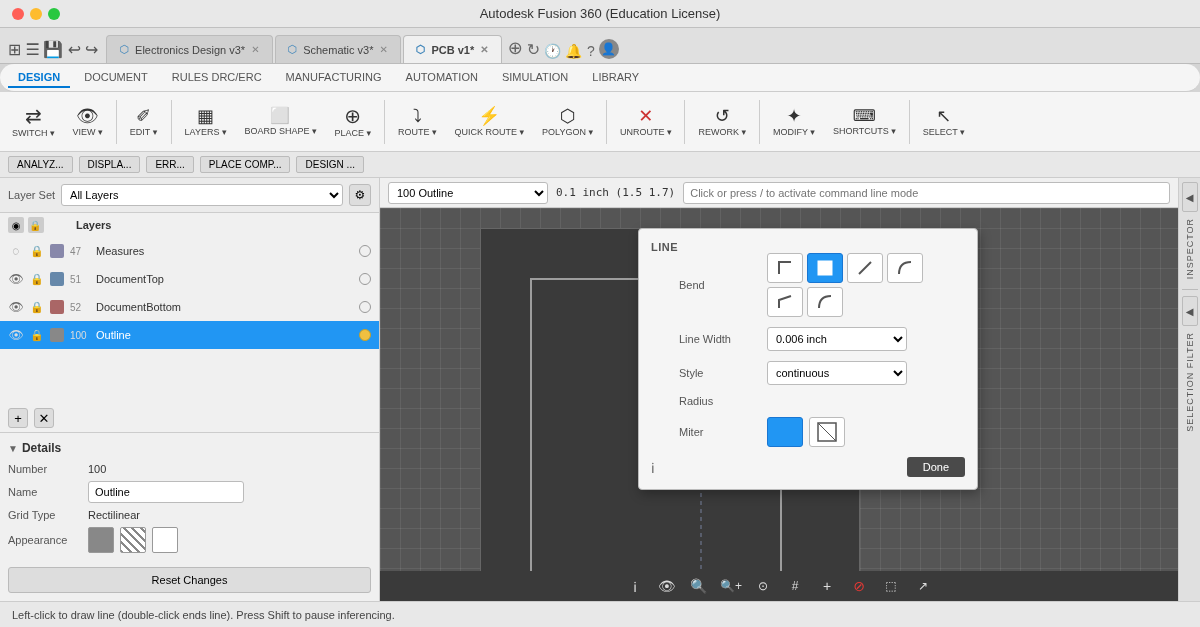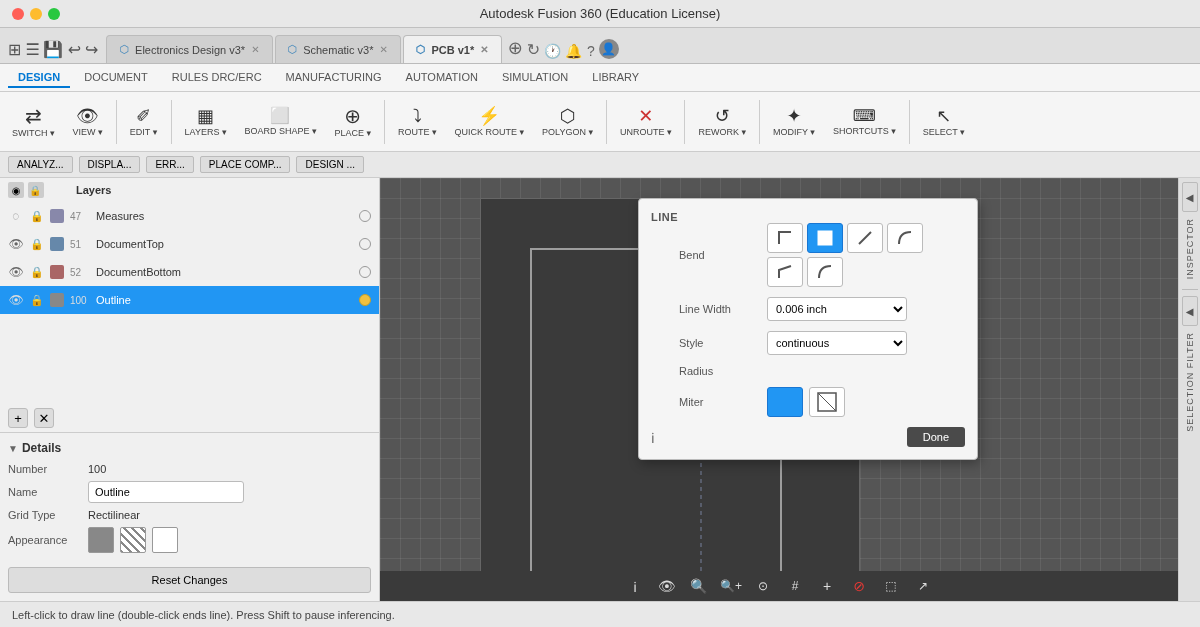--- a/index.html
+++ b/index.html
@@ -51,20 +51,21 @@
 
     
     .toolbar-tabs {
       height: 28px;
       background: #f5f5f5;
       display: flex;
       align-items: center;
       border-bottom: 1px solid #ccc;
       padding: 0 8px;
       gap: 4px;
+      border-radius: 14px;
     }
     .toolbar-tab {
       padding: 3px 10px;
       font-size: 11px;
       color: #555;
       cursor: pointer;
       border-bottom: 2px solid transparent;
     }
     .toolbar-tab.active { color: #0078d4; border-bottom: 2px solid #0078d4; font-weight: 600; }
 
@@ -563,20 +564,27 @@
   <div class="sub-btn">DISPLA...</div>
   <div class="sub-btn">ERR...</div>
   <div class="sub-btn">PLACE COMP...</div>
   <div class="sub-btn">DESIGN ...</div>
 </div>
 
 <div class="content">
 
   <div class="left-panel">
 
+    <div class="layer-set-row">
+      <span class="layer-set-label">Layer Set</span>
+      <select class="layer-set-select">
+        <option>All Layers</option>
+      </select>
+      <div class="gear-btn">⚙</div>
+    </div>
 
     <div class="layers-section">
       <div class="section-header">
         <span style="display:flex;align-items:center;gap:4px;">
           <span class="ctrl-icon">◉</span>
           <span class="ctrl-icon">🔒</span>
         </span>
         <span class="section-title">Layers</span>
       </div>
     </div>
@@ -649,20 +657,27 @@
           <div class="app-box app-box-hatch"></div>
           <div class="app-box app-box-outline"></div>
         </div>
       </div>
       <button class="reset-btn">Reset Changes</button>
     </div>
   </div>
 
   <div class="canvas-area">
 
+    <div class="canvas-toolbar">
+      <select class="layer-select">
+        <option>100 Outline</option>
+      </select>
+      <span class="coord-display">0.1 inch (1.5 1.7)</span>
+      <input class="cmd-input" placeholder="Click or press / to activate command line mode" style="">
+    </div>
 
     <div class="canvas">
       <div class="canvas-grid"></div>
 
       <div class="canvas-board">
 
         <svg style="position:absolute;inset:0;width:100%;height:100%;">
 
           <line x1="220" y1="40" x2="220" y2="420" stroke="rgba(180,200,255,0.5)" stroke-width="1" stroke-dasharray="4,4"></line>
 

